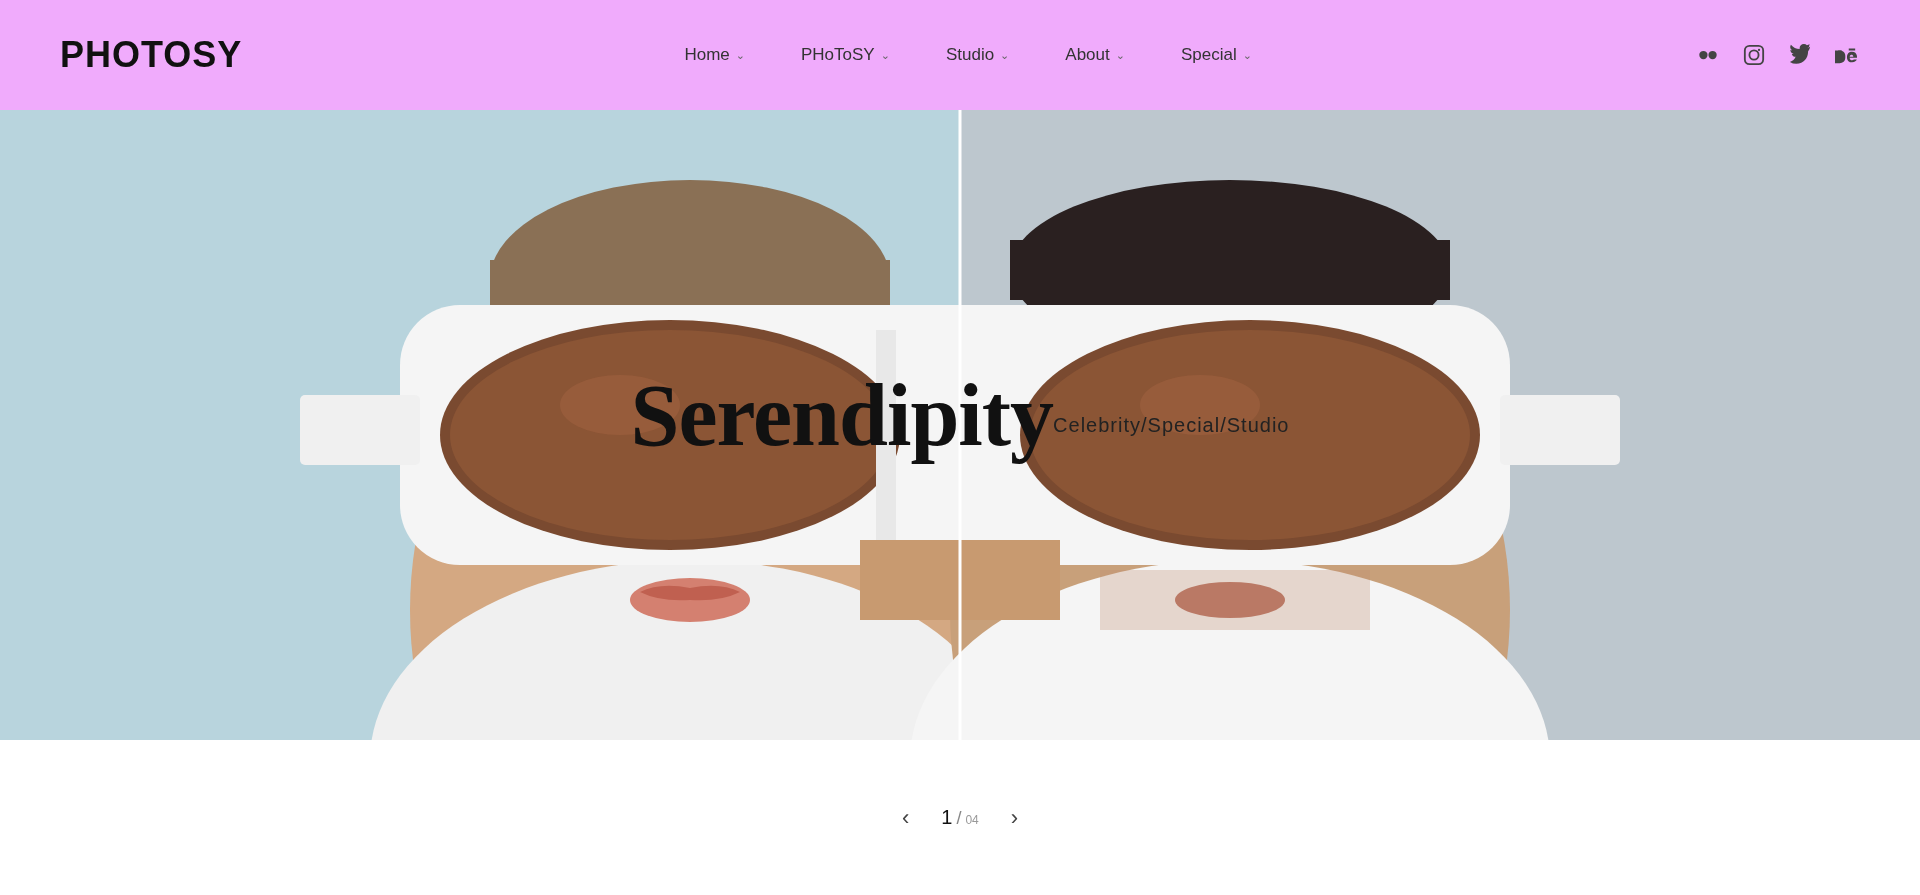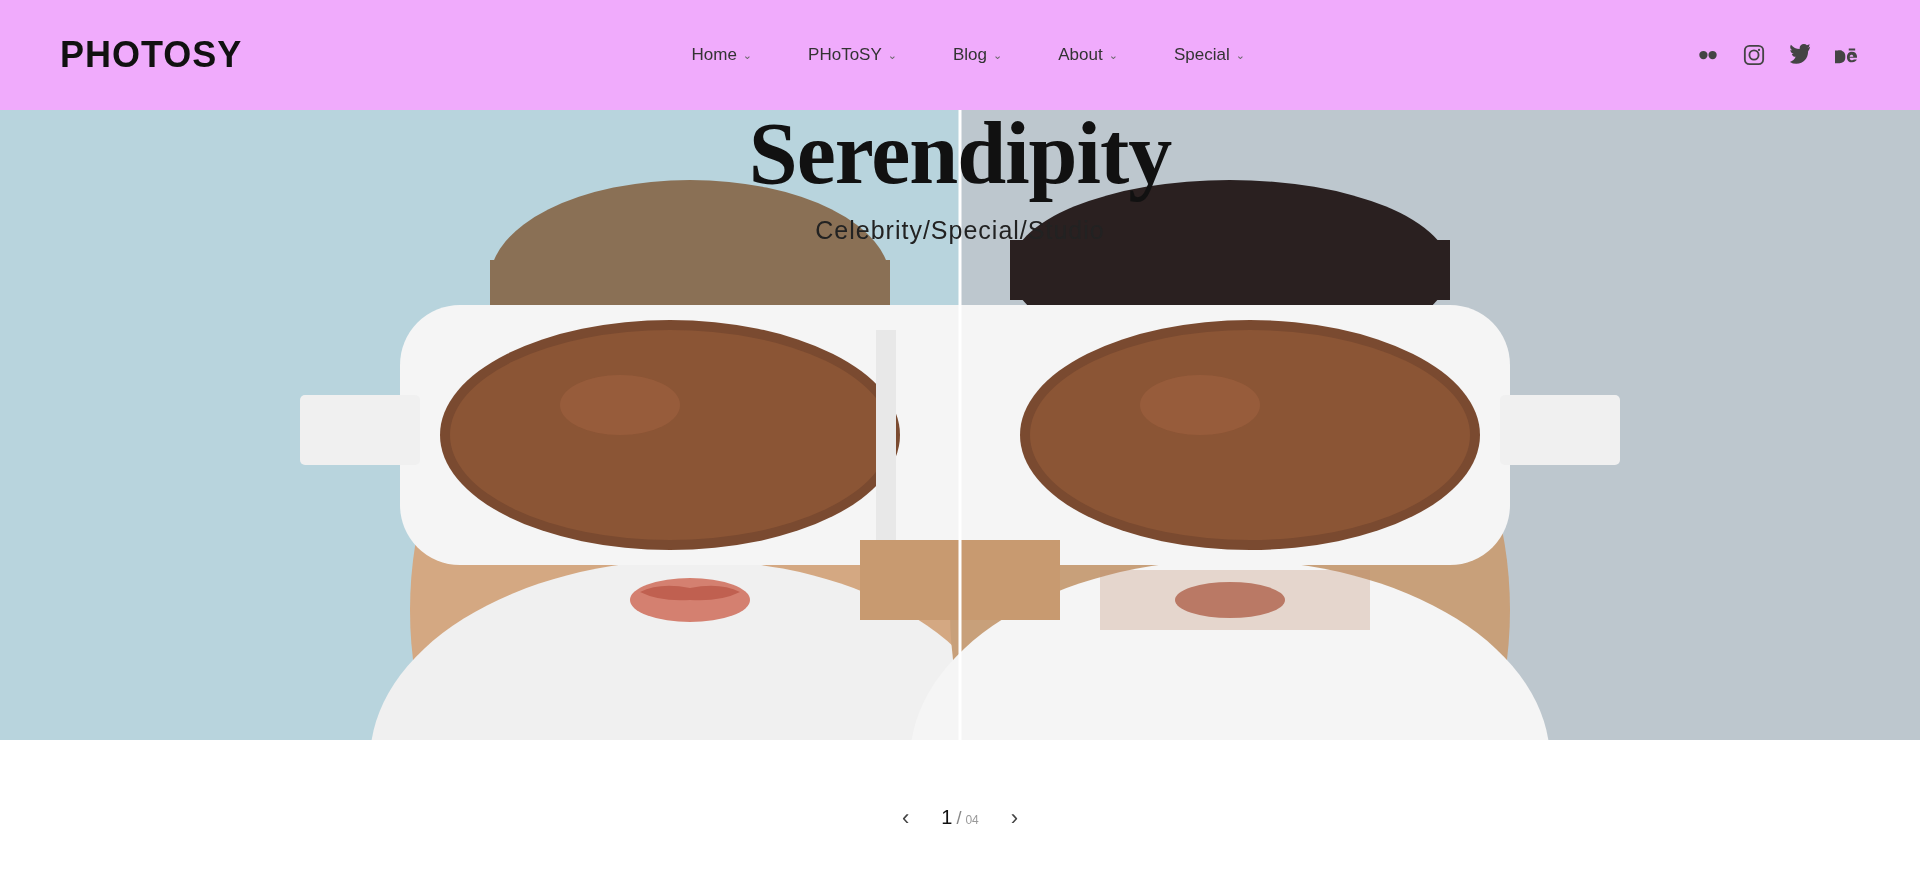--- a/index.html
+++ b/index.html
@@ -83,39 +83,39 @@
       height: 630px;
       position: relative;
       overflow: hidden;
     }
 
     
     .hero-overlay {
       position: absolute;
       top: 0; left: 0; right: 0; bottom: 0;
       display: flex;
-      flex-direction: column;
-      align-items: center;
-      justify-content: flex-start;
+      flex-direction: row;
+      align-items: center;
+      justify-content: center;
       z-index: 5;
       pointer-events: none;
     }
 
     .hero-title {
       font-size: 88px;
       font-weight: 900;
       color: #111;
       letter-spacing: -1px;
       line-height: 1;
       margin-bottom: 18px;
       font-family: 'Georgia', serif;
     }
 
     .hero-subtitle {
-      font-size: 25px;
+      font-size: 20px;
       color: #222;
       letter-spacing: 1px;
     }
 
     
     .pagination {
       display: flex;
       align-items: center;
       justify-content: center;
       height: 155px;
@@ -173,21 +173,21 @@
   <nav>
     <div class="nav-item">
       <span>Home</span>
       <span class="chevron-icon">⌄</span>
     </div>
     <div class="nav-item">
       <span>PHoToSY</span>
       <span class="chevron-icon">⌄</span>
     </div>
     <div class="nav-item">
-      <span>Blog</span>
+      <span>Studio</span>
       <span class="chevron-icon">⌄</span>
     </div>
     <div class="nav-item">
       <span>About</span>
       <span class="chevron-icon">⌄</span>
     </div>
     <div class="nav-item">
       <span>Special</span>
       <span class="chevron-icon">⌄</span>
     </div>

